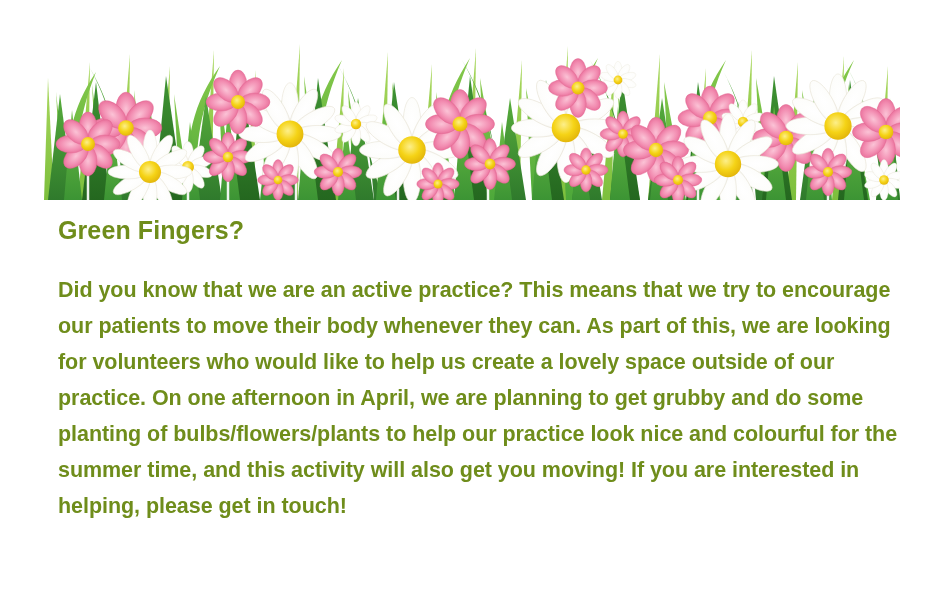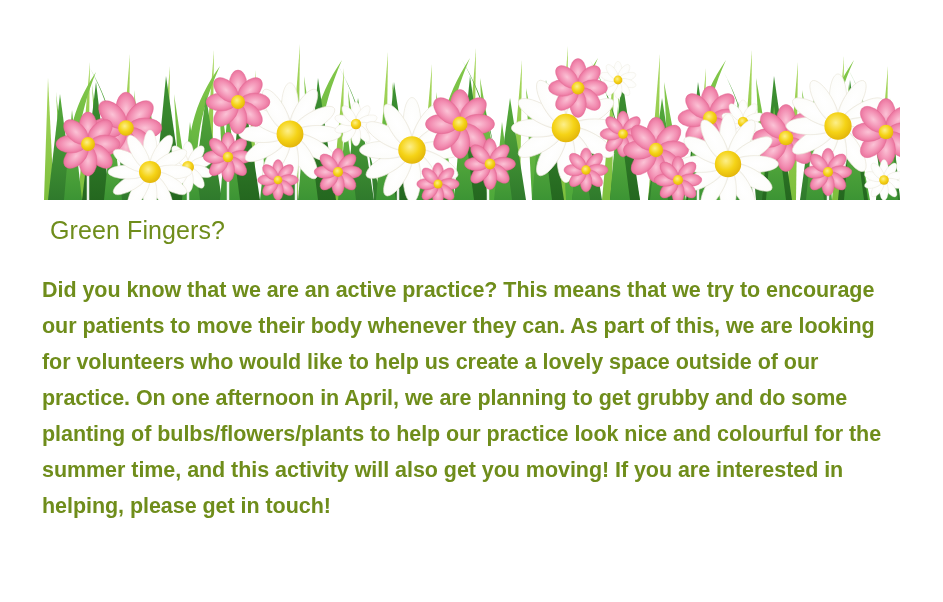--- a/index.html
+++ b/index.html
@@ -39,33 +39,33 @@
   
   .content {
     position: absolute;
     left: 42px;
     top: 214px;
     width: 848px;
   }
   .heading {
     color: #6f8d1b;
     font-size: 25px;
-    font-weight: 400;
+    font-weight: 700;
     line-height: 32px;
     letter-spacing: 0.1px;
-    margin: 0 0 26px 8px;
+    margin: 0 0 26px 16px;
     white-space: nowrap;
   }
   .body-copy {
     color: #6f8d1b;
     font-size: 21.5px;
     font-weight: 700;
     line-height: 36px;
     letter-spacing: -0.05px;
-    margin: 0;
+    margin: 16px;
     width: 845px;
   }
 </style>
 </head>
 <body>
 
 <div class="page">
 
   <div class="banner">
     <svg viewBox="0 0 862 168" preserveAspectRatio="none">

